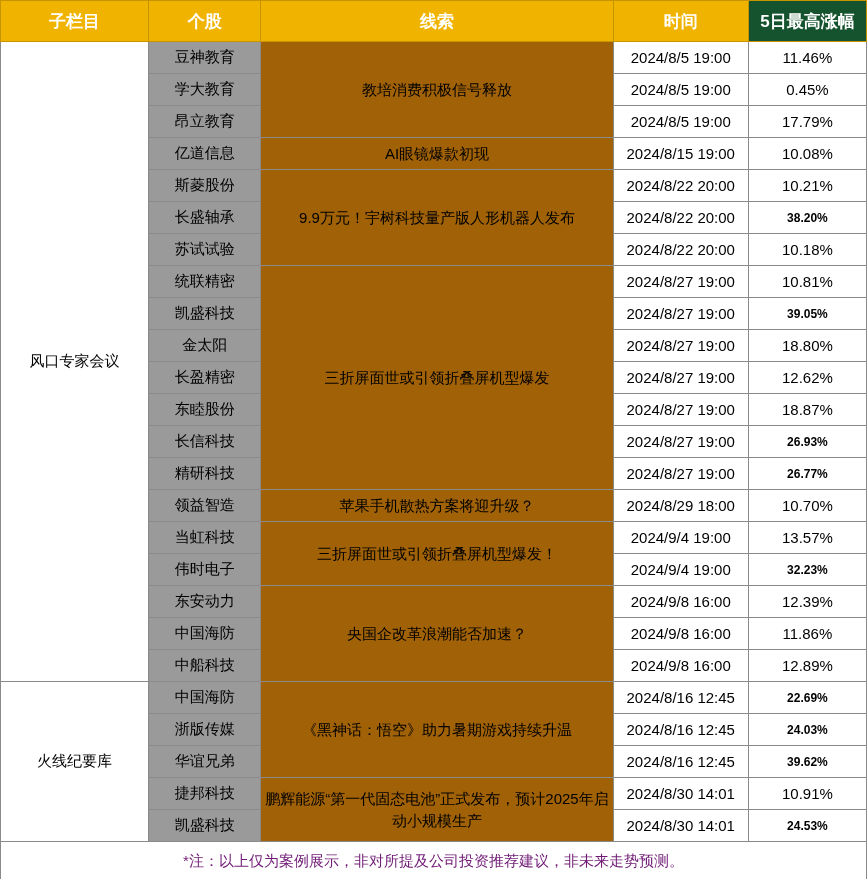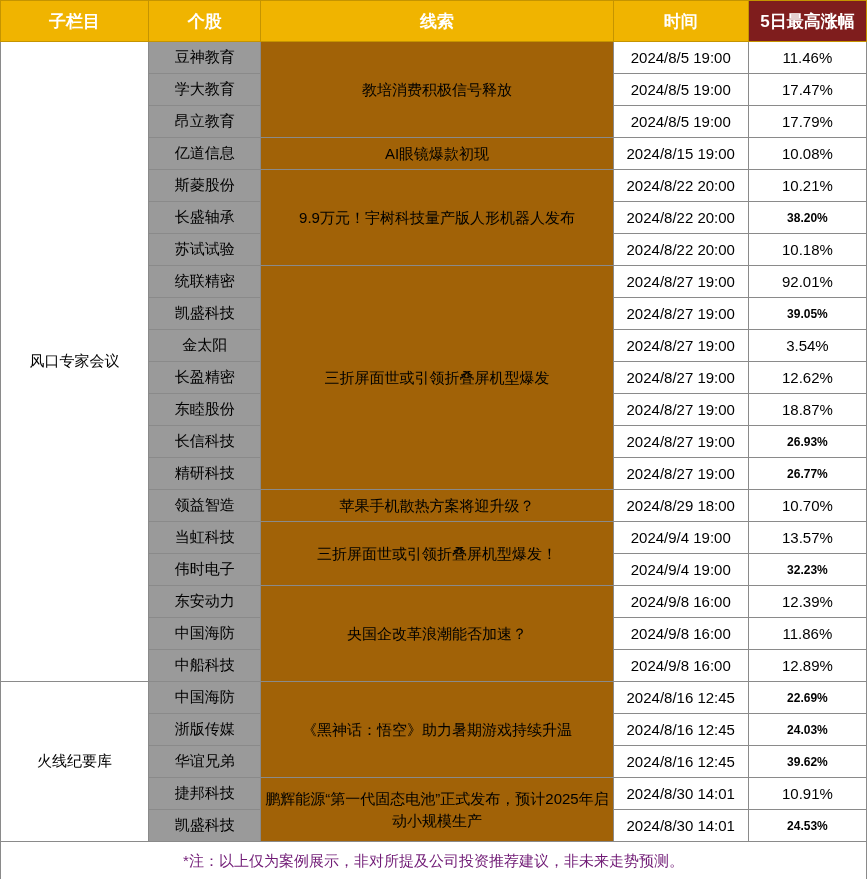--- a/index.html
+++ b/index.html
@@ -29,21 +29,21 @@
   
   tr.header th {
     background: #F0B400;
     color: #ffffff;
     font-weight: bold;
     height: 40px;
     font-size: 17px;
     border-color: #c59400;
   }
   tr.header th.last {
-    background: #7f1d1d;
+    background: #14532d;
   }
   
   col.c-section { width: 148px; }
   col.c-stock   { width: 112px; }
   col.c-clue    { width: 352px; }
   col.c-time    { width: 135px; }
   col.c-gain    { width: 118px; }
 
   td.section {
     background: #ffffff;
@@ -110,21 +110,21 @@
       <tr>
         <td class="section" rowspan="20">风口专家会议</td>
         <td class="stock">豆神教育</td>
         <td class="clue" rowspan="3">教培消费积极信号释放</td>
         <td class="time">2024/8/5 19:00</td>
         <td class="gain">11.46%</td>
       </tr>
       <tr>
         <td class="stock">学大教育</td>
         <td class="time">2024/8/5 19:00</td>
-        <td class="gain">17.47%</td>
+        <td class="gain">0.45%</td>
       </tr>
       <tr>
         <td class="stock">昂立教育</td>
         <td class="time">2024/8/5 19:00</td>
         <td class="gain">17.79%</td>
       </tr>
       <tr>
         <td class="stock">亿道信息</td>
         <td class="clue" rowspan="1">AI眼镜爆款初现</td>
         <td class="time">2024/8/15 19:00</td>
@@ -143,31 +143,31 @@
       </tr>
       <tr>
         <td class="stock">苏试试验</td>
         <td class="time">2024/8/22 20:00</td>
         <td class="gain">10.18%</td>
       </tr>
       <tr>
         <td class="stock">统联精密</td>
         <td class="clue" rowspan="7">三折屏面世或引领折叠屏机型爆发</td>
         <td class="time">2024/8/27 19:00</td>
-        <td class="gain">92.01%</td>
+        <td class="gain">10.81%</td>
       </tr>
       <tr>
         <td class="stock">凯盛科技</td>
         <td class="time">2024/8/27 19:00</td>
         <td class="gain bold">39.05%</td>
       </tr>
       <tr>
         <td class="stock">金太阳</td>
         <td class="time">2024/8/27 19:00</td>
-        <td class="gain">3.54%</td>
+        <td class="gain">18.80%</td>
       </tr>
       <tr>
         <td class="stock">长盈精密</td>
         <td class="time">2024/8/27 19:00</td>
         <td class="gain">12.62%</td>
       </tr>
       <tr>
         <td class="stock">东睦股份</td>
         <td class="time">2024/8/27 19:00</td>
         <td class="gain">18.87%</td>

